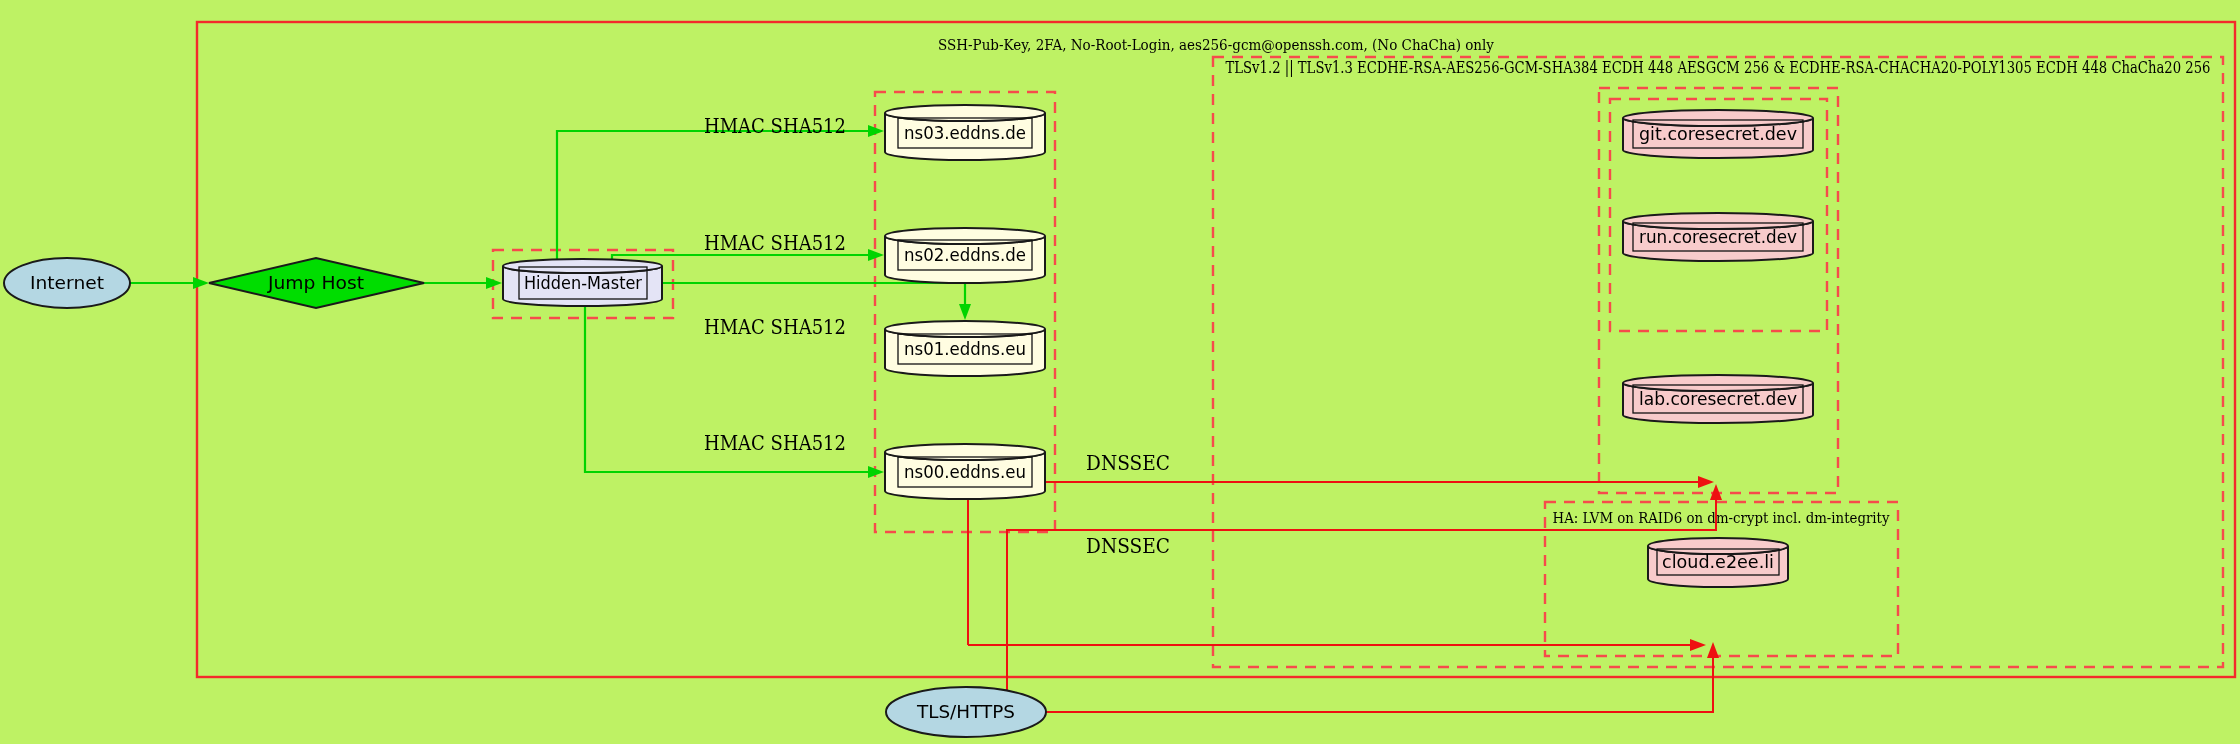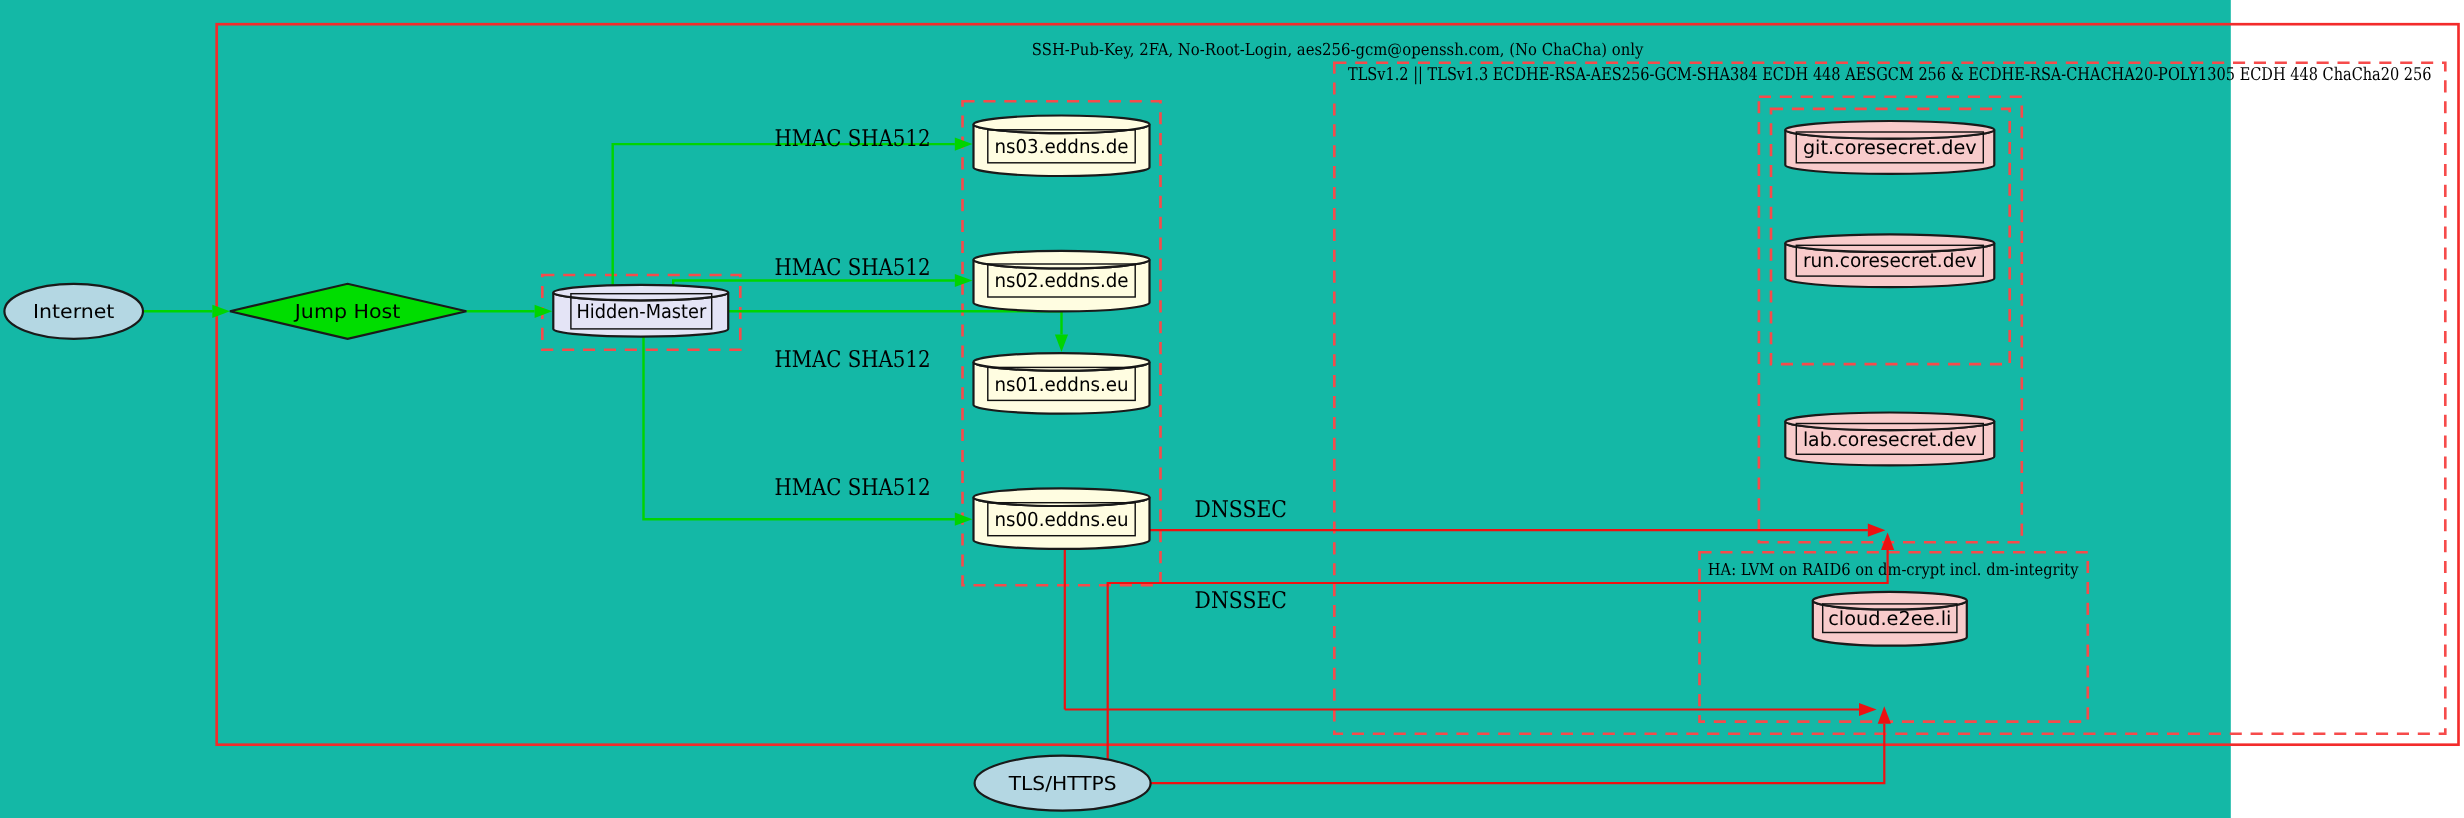--- a/index.html
+++ b/index.html
@@ -1,16 +1,16 @@
 <!DOCTYPE html>
 <html><head>
 <meta charset="utf-8">
 <style>
   html,body{margin:0;padding:0;background:#ffffff;}
-  .stage{width:2028px;height:744px;position:relative;background:#14b8a6;}
+  .stage{width:2240px;height:744px;position:relative;background:#bef264;}
   svg{display:block;}
   text{fill:#000;}
   .sans{font-family:"DejaVu Sans","Liberation Sans",sans-serif;font-size:17.5px;}
   .serif{font-family:"DejaVu Serif","Liberation Serif",serif;}
   .elabel{font-size:21px;}
   .clabel-sm{font-size:15px;}
   .clabel-md{font-size:16px;}
   .frame{fill:none;stroke:#f32b2b;stroke-width:2.4;}
   .dashed{fill:none;stroke:#f64b4b;stroke-width:2.4;stroke-dasharray:11 8;}
   .gline{fill:none;stroke:#00d400;stroke-width:2.2;}

